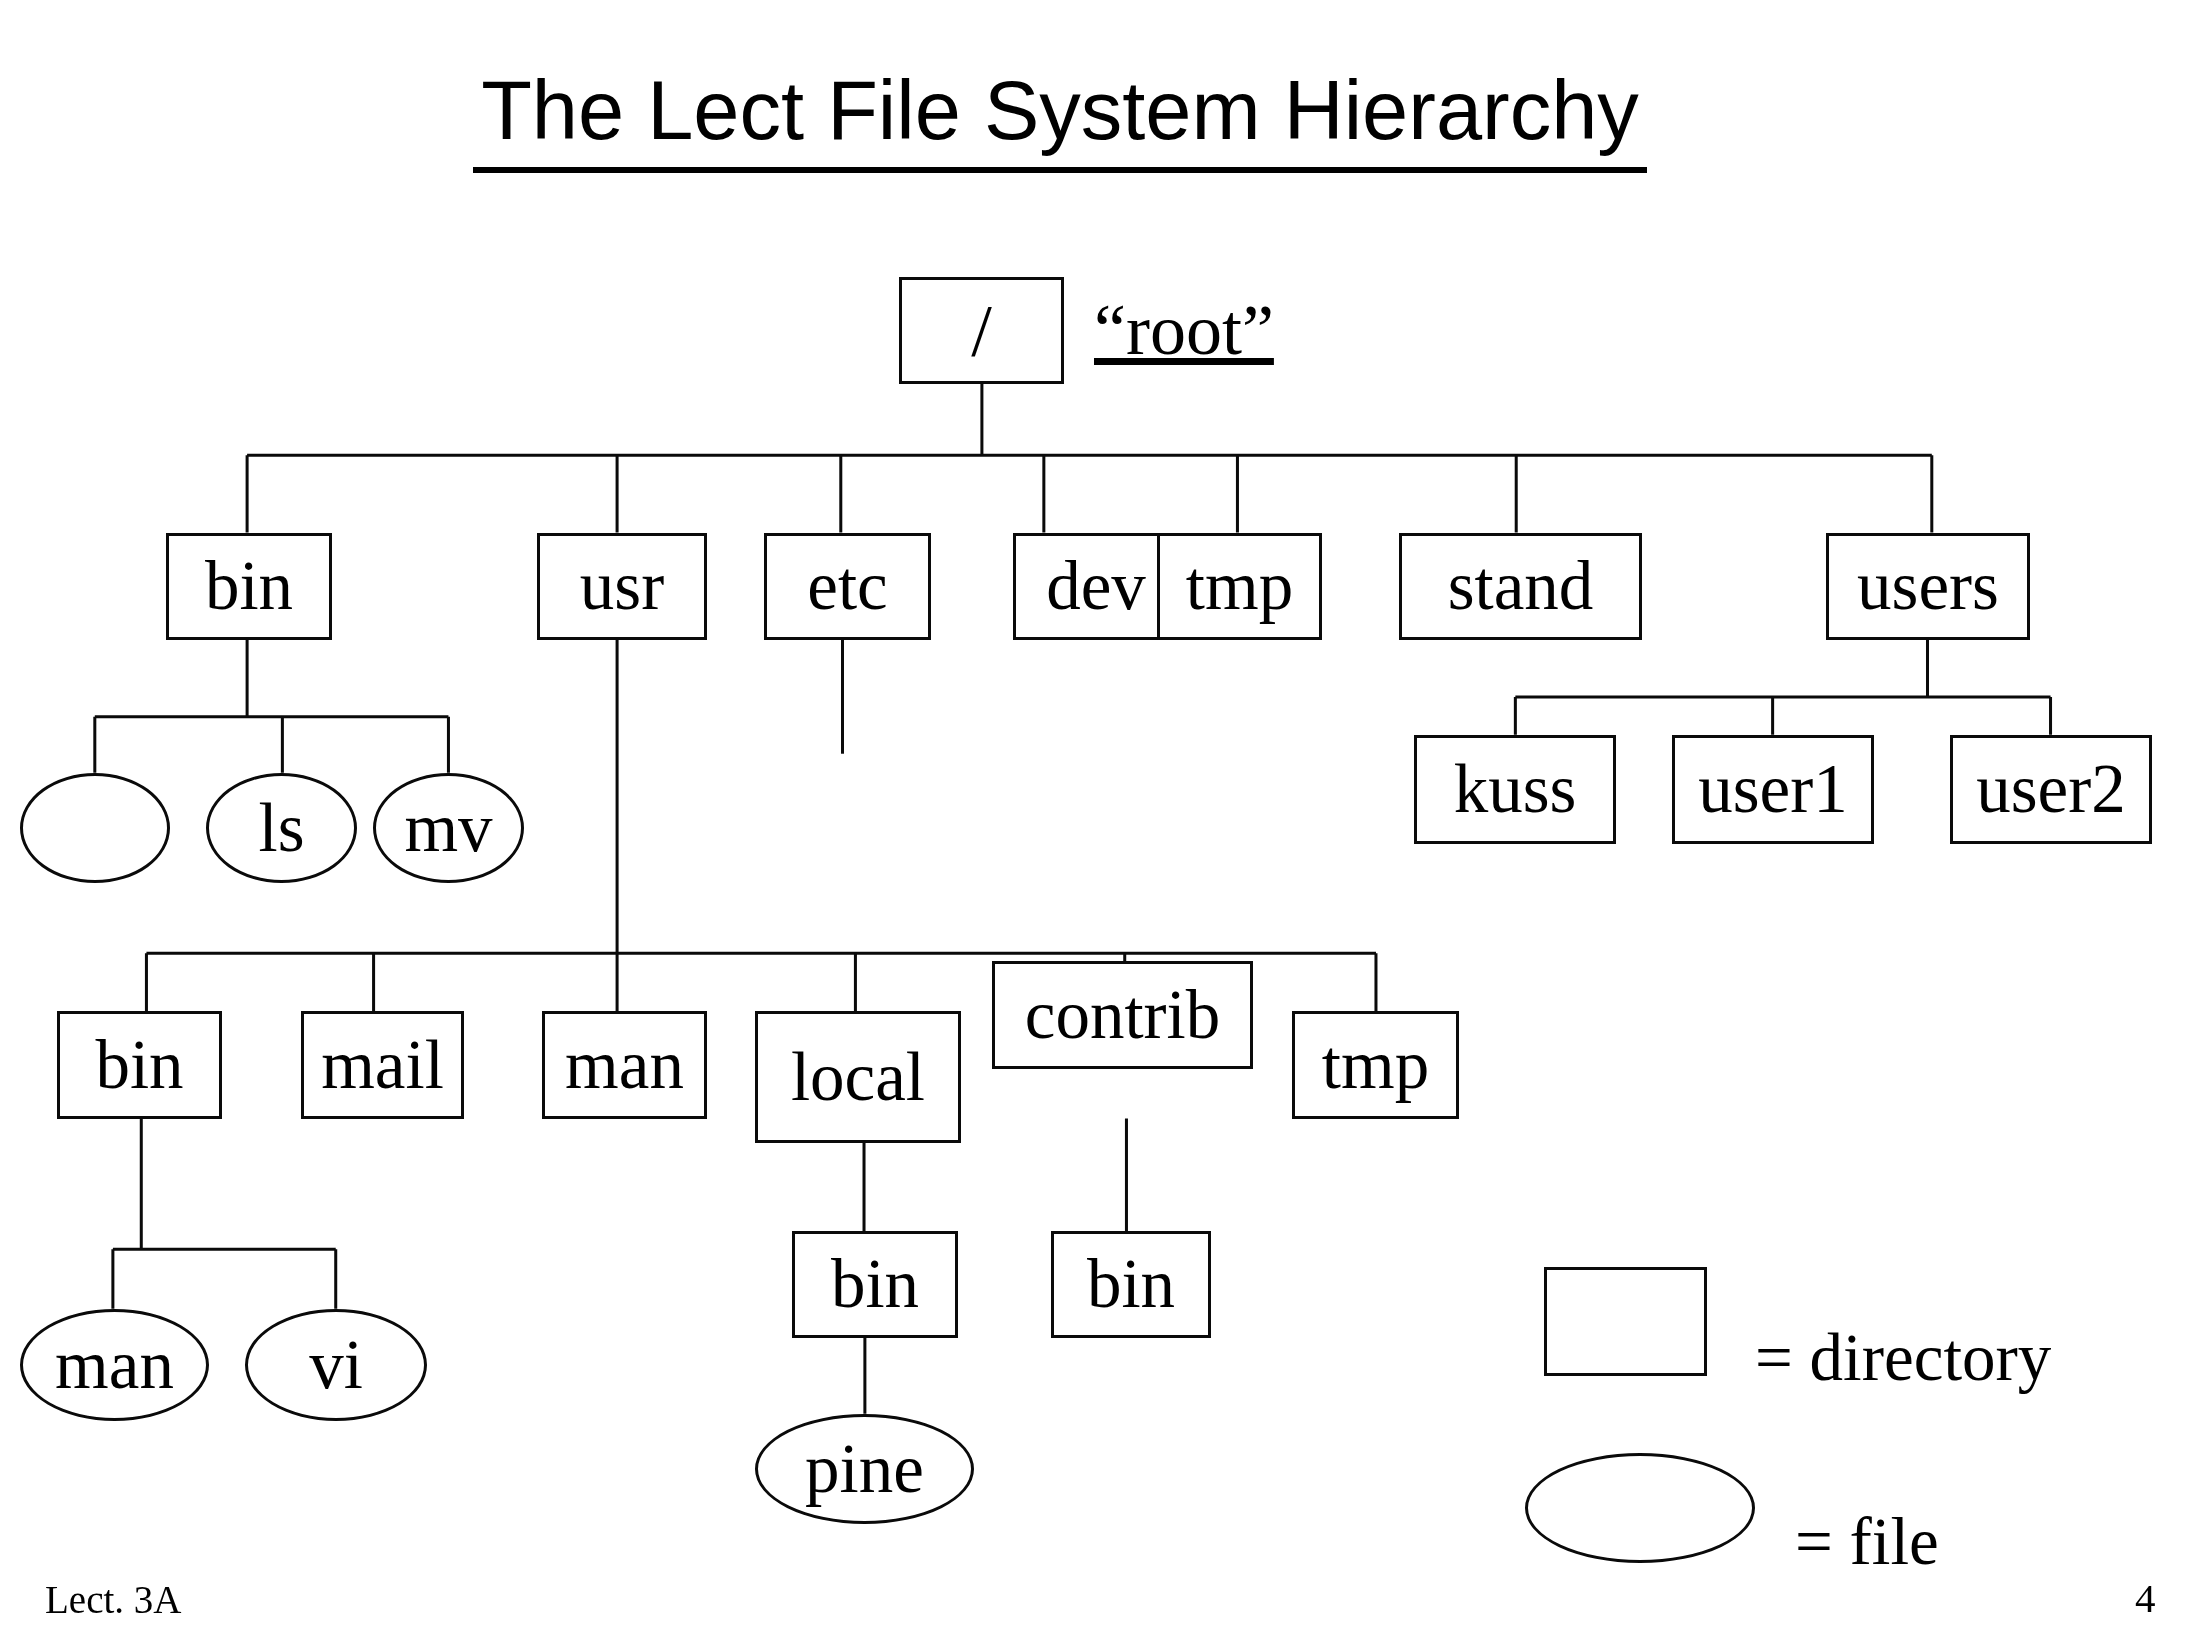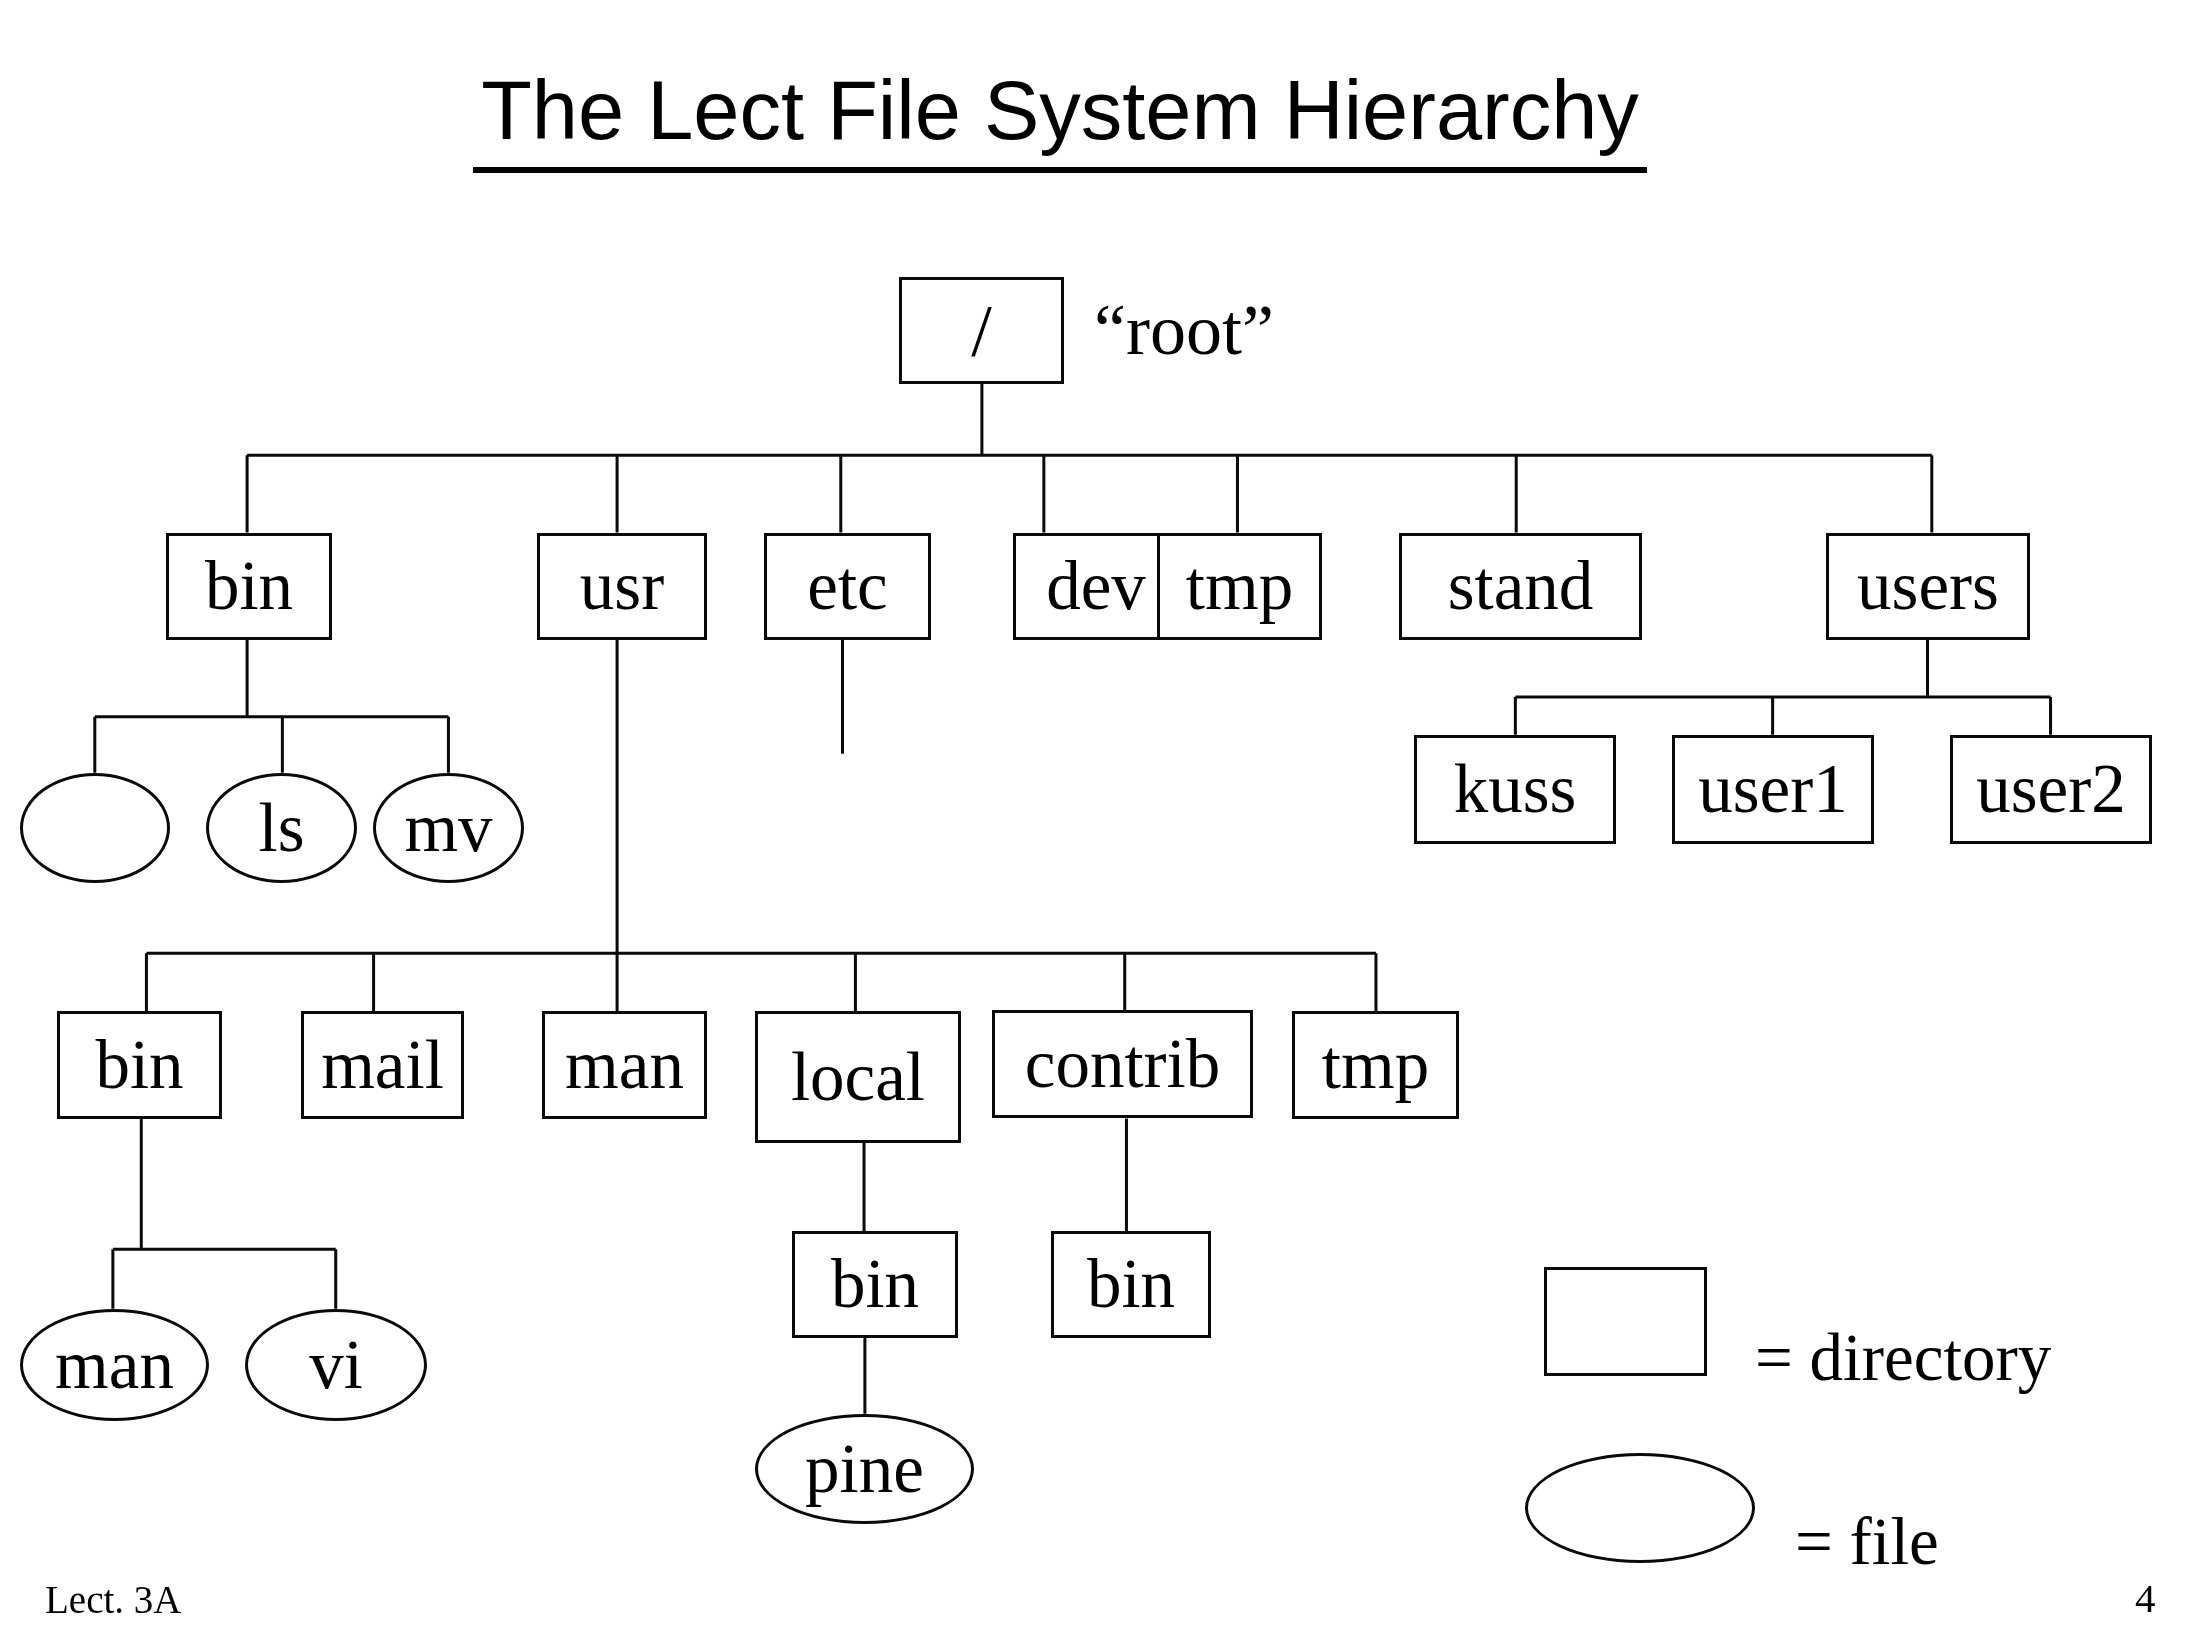--- a/index.html
+++ b/index.html
@@ -19,21 +19,21 @@
     display:flex;align-items:center;justify-content:center;
     font-size:69px;line-height:1;white-space:nowrap;
   }
   .root-label{font-size:74px;}
   .title-wrap{
     position:absolute;left:0;top:67px;width:2120px;text-align:center;
     font-family:"Liberation Sans", sans-serif;font-size:83px;line-height:1.05;
   }
   .title-underline{border-bottom:6px solid #000;padding:0 8.6px 10.3px 8.6px;}
   .annotation{
-    position:absolute;left:1094px;top:294px;font-size:72px;line-height:1;white-space:nowrap;
+    position:absolute;left:1094px;top:294px;font-size:72px;line-height:1;white-space:nowrap;text-decoration:underline;
   }
   .legend-label{
     position:absolute;font-size:67px;line-height:1;white-space:nowrap;margin-top:21px;
   }
   .footer{
     position:absolute;font-family:Liberation Serif, serif;line-height:1;white-space:nowrap;
   }
 </style>
 </head>
 <body>
@@ -83,21 +83,21 @@
 
 
   <div class="box" style="left:1414px;top:735px;width:202px;height:109px">kuss</div>
   <div class="box" style="left:1672px;top:735px;width:202px;height:109px">user1</div>
   <div class="box" style="left:1950px;top:735px;width:202px;height:109px">user2</div>
 
   <div class="box" style="left:57px;top:1011px;width:165px;height:108px">bin</div>
   <div class="box" style="left:301px;top:1011px;width:163px;height:108px">mail</div>
   <div class="box" style="left:542px;top:1011px;width:165px;height:108px">man</div>
   <div class="box" style="left:755px;top:1011px;width:206px;height:132px">local</div>
-  <div class="box" style="left:992px;top:1010px;width:261px;height:108px">contrib</div>
+  <div class="box" style="left:992px;top:961px;width:261px;height:108px">contrib</div>
   <div class="box" style="left:1292px;top:1011px;width:167px;height:108px">tmp</div>
 
   <div class="ellipse" style="left:20px;top:1309px;width:189px;height:112px">man</div>
   <div class="ellipse" style="left:245px;top:1309px;width:182px;height:112px">vi</div>
 
   <div class="box" style="left:792px;top:1231px;width:166px;height:107px">bin</div>
   <div class="box" style="left:1051px;top:1231px;width:160px;height:107px">bin</div>
 
   <div class="ellipse" style="left:755px;top:1414px;width:219px;height:110px">pine</div>
 

